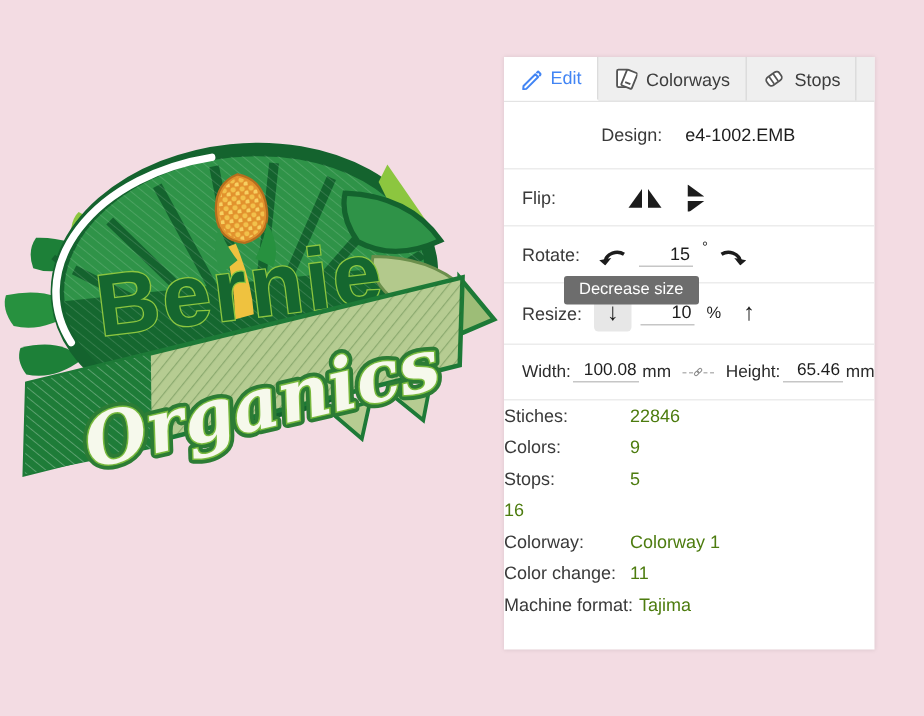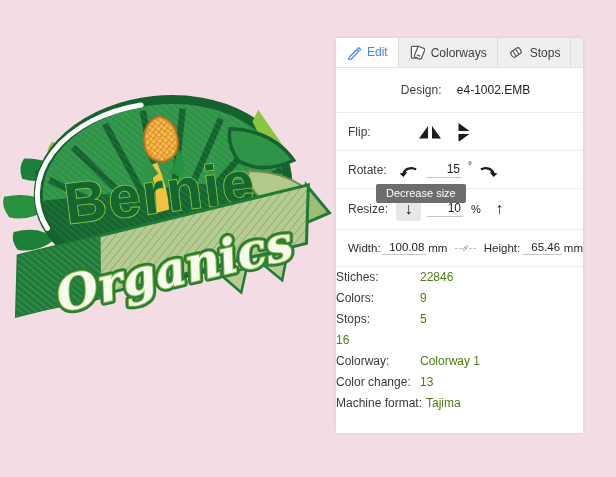--- a/index.html
+++ b/index.html
@@ -254,20 +254,20 @@
     </div>
     <div class="stat">
       <span class="sval">16</span>
     </div>
     <div class="stat">
       <span class="slab">Colorway:</span>
       <span class="sval">Colorway 1</span>
     </div>
     <div class="stat">
       <span class="slab">Color change:</span>
-      <span class="sval">13</span>
+      <span class="sval">11</span>
     </div>
     <div class="stat">
       <span class="slab" style="width:90px">Machine format:</span>
       <span class="sval">Tajima</span>
     </div>
   </div>
 </div>
 
 </body></html>

